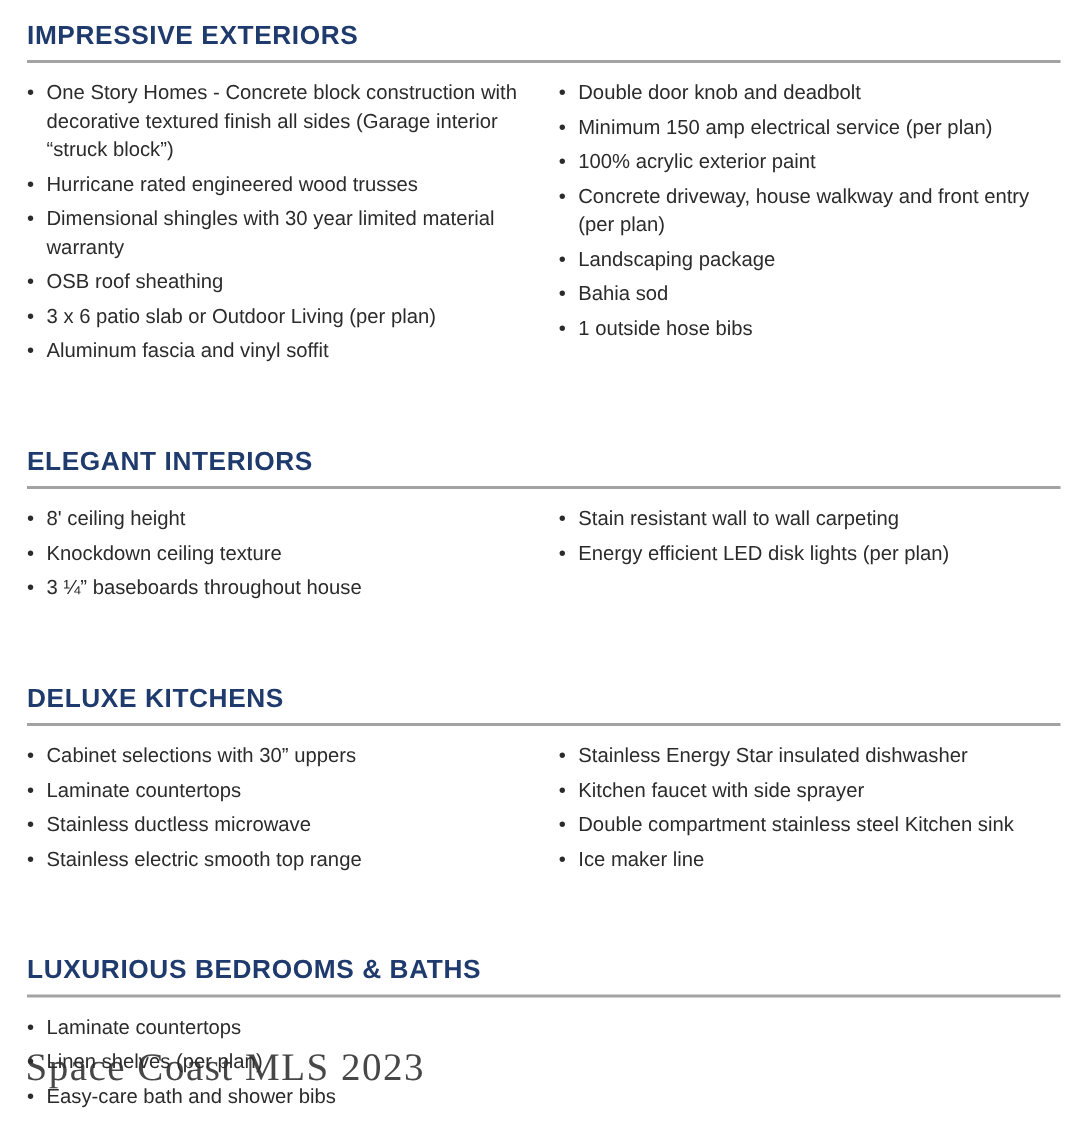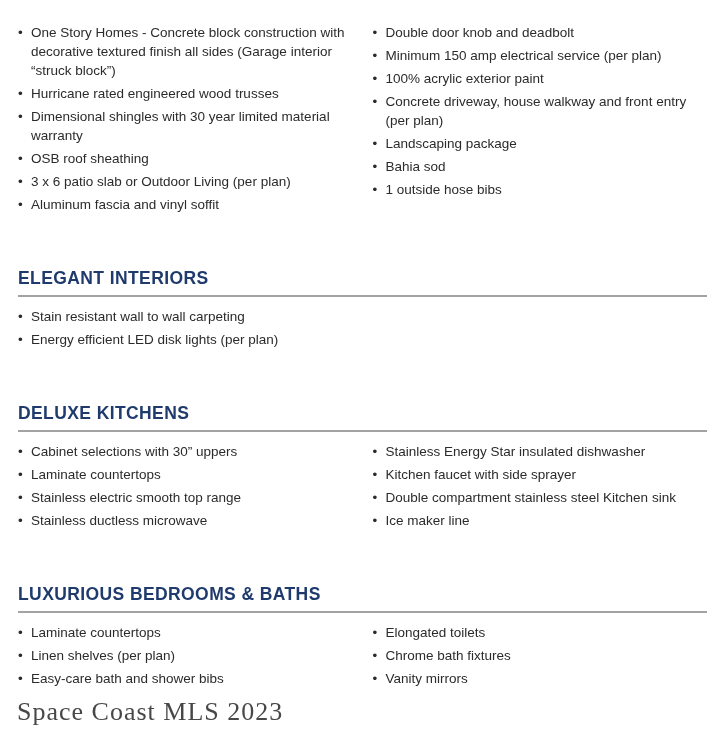--- a/index.html
+++ b/index.html
@@ -57,20 +57,21 @@
     white-space:nowrap;
     pointer-events:none;
   }
 </style>
 </head>
 <body>
 
 <div class="doc">
 
   <section>
+    <h2 class="section-title">IMPRESSIVE EXTERIORS</h2>
     <div class="cols">
       <ul class="col">
           <li>One Story Homes - Concrete block construction with decorative textured finish all sides (Garage interior “struck block”)</li>
           <li>Hurricane rated engineered wood trusses</li>
           <li>Dimensional shingles with 30 year limited material warranty</li>
           <li>OSB roof sheathing</li>
           <li>3 x 6 patio slab or Outdoor Living (per plan)</li>
           <li>Aluminum fascia and vinyl soffit</li>
         </ul>
       <ul class="col">
@@ -82,55 +83,55 @@
           <li>Bahia sod</li>
           <li>1 outside hose bibs</li>
         </ul>
     </div>
   </section>
 
   <section>
     <h2 class="section-title">ELEGANT INTERIORS</h2>
     <div class="cols">
       <ul class="col">
+          <li>8' ceiling height</li>
+          <li>Knockdown ceiling texture</li>
+          <li>3 ¼” baseboards throughout house</li>
+        </ul>
+      <ul class="col">
           <li>Stain resistant wall to wall carpeting</li>
           <li>Energy efficient LED disk lights (per plan)</li>
         </ul>
     </div>
   </section>
 
   <section>
     <h2 class="section-title">DELUXE KITCHENS</h2>
     <div class="cols">
       <ul class="col">
           <li>Cabinet selections with 30” uppers</li>
           <li>Laminate countertops</li>
+          <li>Stainless ductless microwave</li>
           <li>Stainless electric smooth top range</li>
-          <li>Stainless ductless microwave</li>
         </ul>
       <ul class="col">
           <li>Stainless Energy Star insulated dishwasher</li>
           <li>Kitchen faucet with side sprayer</li>
           <li>Double compartment stainless steel Kitchen sink</li>
           <li>Ice maker line</li>
         </ul>
     </div>
   </section>
 
   <section>
     <h2 class="section-title">LUXURIOUS BEDROOMS &amp; BATHS</h2>
     <div class="cols">
       <ul class="col">
           <li>Laminate countertops</li>
           <li>Linen shelves (per plan)</li>
           <li>Easy-care bath and shower bibs</li>
         </ul>
-      <ul class="col">
-          <li>Elongated toilets</li>
-          <li>Chrome bath fixtures</li>
-          <li>Vanity mirrors</li>
-        </ul>
     </div>
   </section>
 
 </div>
 
 <div class="watermark">Space Coast MLS 2023</div>
 
 </body></html>

